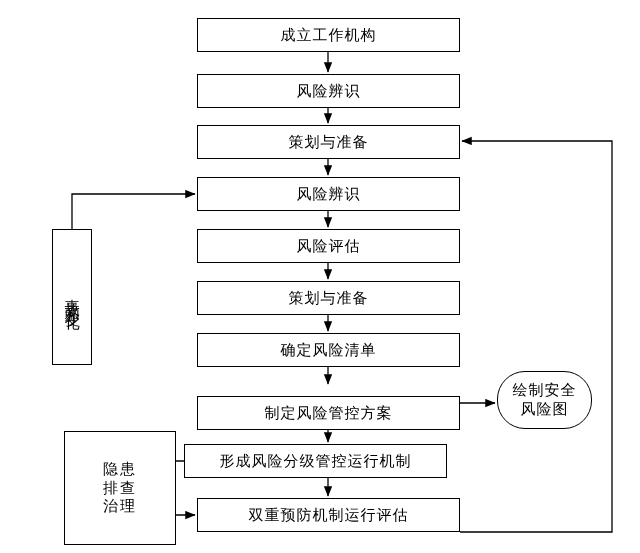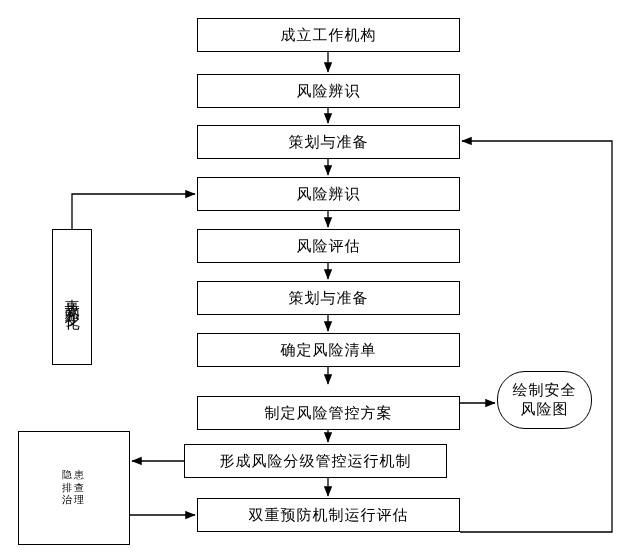--- a/index.html
+++ b/index.html
@@ -29,21 +29,22 @@
   }
   .node.vert{
     writing-mode:vertical-rl;
     text-orientation:upright;
     letter-spacing:4px;
     line-height:1.35;
     font-size:15px;
   }
   .node.two-col{
     letter-spacing:2px;
-    font-size:10px;
+    font-size:15px;
+    margin-left:46px;
   }
   svg#edges{position:absolute;left:0;top:0;width:640px;height:553px;z-index:1;}
 </style>
 </head>
 <body>
 
 <div id="canvas">
 
   <svg id="edges" viewBox="0 0 640 553">
     <defs>

